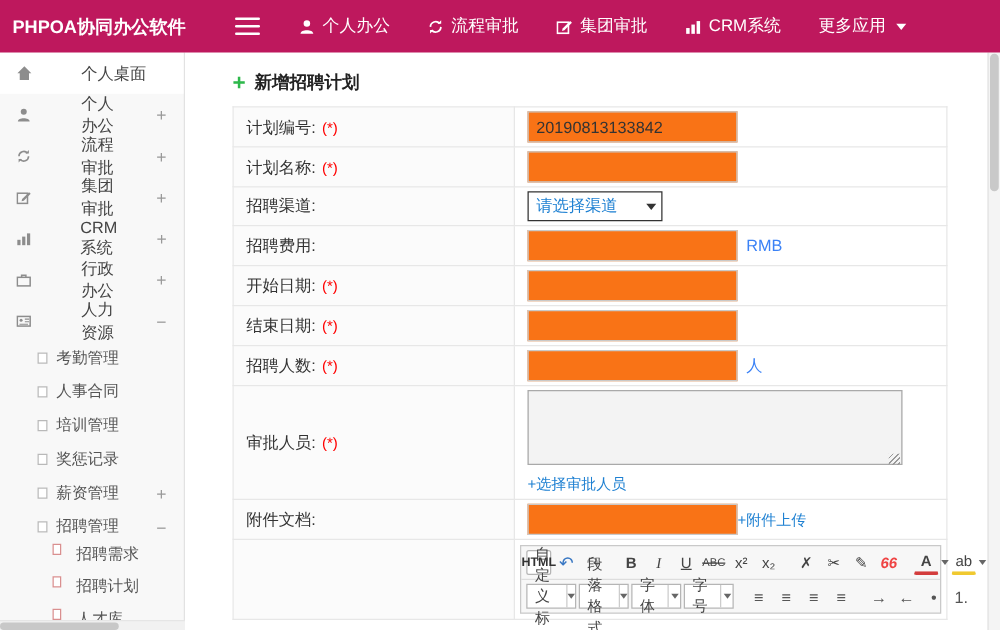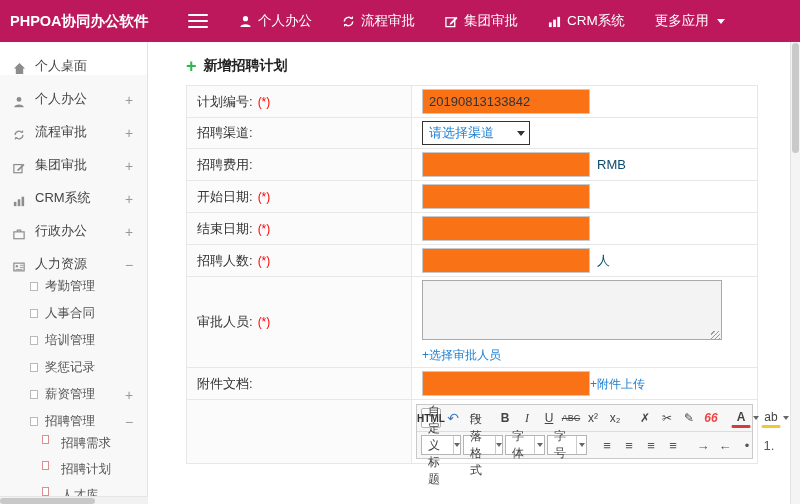--- a/index.html
+++ b/index.html
@@ -11,21 +11,21 @@
   .brand { width:148px; padding-left:10px; color:#fff; font-size:14.5px; font-weight:bold; white-space:nowrap; }
   .hamburger { margin-left:40px; width:20px; height:14px; display:flex; flex-direction:column; justify-content:space-between; cursor:pointer; }
   .hamburger i { display:block; height:2px; background:#fff; border-radius:1px; }
   .topnav { display:flex; align-items:center; height:100%; margin-left:16px; }
   .nav-item { display:flex; align-items:center; gap:6px; padding:0 15px; height:100%; color:#fff; font-size:13.5px; cursor:pointer; white-space:nowrap; }
   .nav-item svg { display:block; }
   .caret-w { width:0; height:0; border-left:4px solid transparent; border-right:4px solid transparent; border-top:5px solid #fff; margin-left:2px; }
 
   
   .sidebar { position:absolute; top:42px; left:0; width:148px; bottom:8px; background:#f8f8f8; border-right:1px solid #e2e2e2; overflow:hidden; }
-  .side-item { display:flex; align-items:flex-end; height:33px; padding:0 12px; cursor:pointer; color:#444; }
+  .side-item { display:flex; align-items:center; height:33px; padding:0 12px; cursor:pointer; color:#444;gap:30px; }
   .side-item.active { background:#fff; }
   .sicon { width:14px; display:flex; justify-content:center; }
   .slbl { margin-left:9px; font-size:13px; flex:1; }
   .exp { color:#999; font-size:14px; width:12px; text-align:center; }
   .sub-item { display:flex; align-items:center; gap:7px; height:27px; padding:0 12px 0 30px; font-size:12.5px; color:#555; cursor:pointer; }
   .sub-item .slbl2 { flex:1; }
   .sub2-item { display:flex; gap:12px; height:26px; padding-left:42px; font-size:12.5px; color:#555; cursor:pointer; }
   .mini-sq { width:8px; height:9px; border:1px solid #b9b9b9; background:#fff; }
   .mini-doc { width:7px; height:9px; border:1px solid #d98f8f; background:#fff; }
 
@@ -41,21 +41,21 @@
   .main { position:absolute; top:42px; left:149px; right:10px; bottom:0; background:#fff; overflow:hidden; }
   .page-header { display:flex; align-items:center; gap:7px; padding:15px 0 10px 37px; }
   .plus-icon { color:#2eb84b; font-size:18px; font-weight:bold; line-height:14px; }
   .page-title { font-size:14px; font-weight:bold; color:#222; }
 
   table.form { border-collapse:collapse; margin-left:37px; width:572px; table-layout:fixed; }
   table.form td { border:1px solid #e7e7e7; padding:3px 10px; vertical-align:middle; }
   td.lbl { width:225px; background:#fbfbfb; font-size:13px; color:#333; }
   .req { color:#f00; margin-left:5px; font-size:12px; }
   input.txt { width:168px; height:25px; border:1px solid #c9c9c9; padding:0 6px; font-size:13px; color:#333; background:#f97316; outline:none; }
-  .unit { margin-left:7px; font-size:13px; color:#0c4a6e; }
+  .unit { margin-left:7px; font-size:13px; color:#3b82f6; }
   .sel-box { display:inline-flex; align-items:center; gap:23px; border:1px solid #333; background:#fff; padding:2px 4px 2px 6px; cursor:pointer; }
   .sel-box .sel-txt { color:#1e80d2; font-size:13px; }
   .caret-b { width:0; height:0; border-left:4px solid transparent; border-right:4px solid transparent; border-top:5px solid #333; }
   .ta { width:300px; height:60px; border:1px solid #a9a9a9; background:#f3f3f3; position:relative; resize:none; outline:none; font-size:13px; padding:4px; }
   .ta-wrap { position:relative; display:inline-block; }
   .resize-grip { position:absolute; right:2px; bottom:3px; width:9px; height:9px;
       background:repeating-linear-gradient(135deg, transparent 0 2px, #999 2px 3px); cursor:nwse-resize; }
   a.blue-link { color:#1e80d2; font-size:12px; text-decoration:none; cursor:pointer; }
   .link-row { display:block; margin-top:4px; }
   .attach-link { margin-left:0; }
@@ -270,20 +270,28 @@
         <tr>
       <td class="lbl">
         <span>计划编号:</span><span class="req">(*)</span>
       </td>
       <td>
         <input class="txt" type="text" value="20190813133842" style="">
       </td>
     </tr>
     <tr>
       <td class="lbl">
+        <span>计划名称:</span><span class="req">(*)</span>
+      </td>
+      <td>
+        <input class="txt" type="text" style="">
+      </td>
+    </tr>
+    <tr>
+      <td class="lbl">
         <span>招聘渠道:</span>
       </td>
       <td>
         <span class="sel-box">
           <span class="sel-txt">请选择渠道</span>
           <span class="caret-b"></span>
         </span>
       </td>
     </tr>
     <tr>

